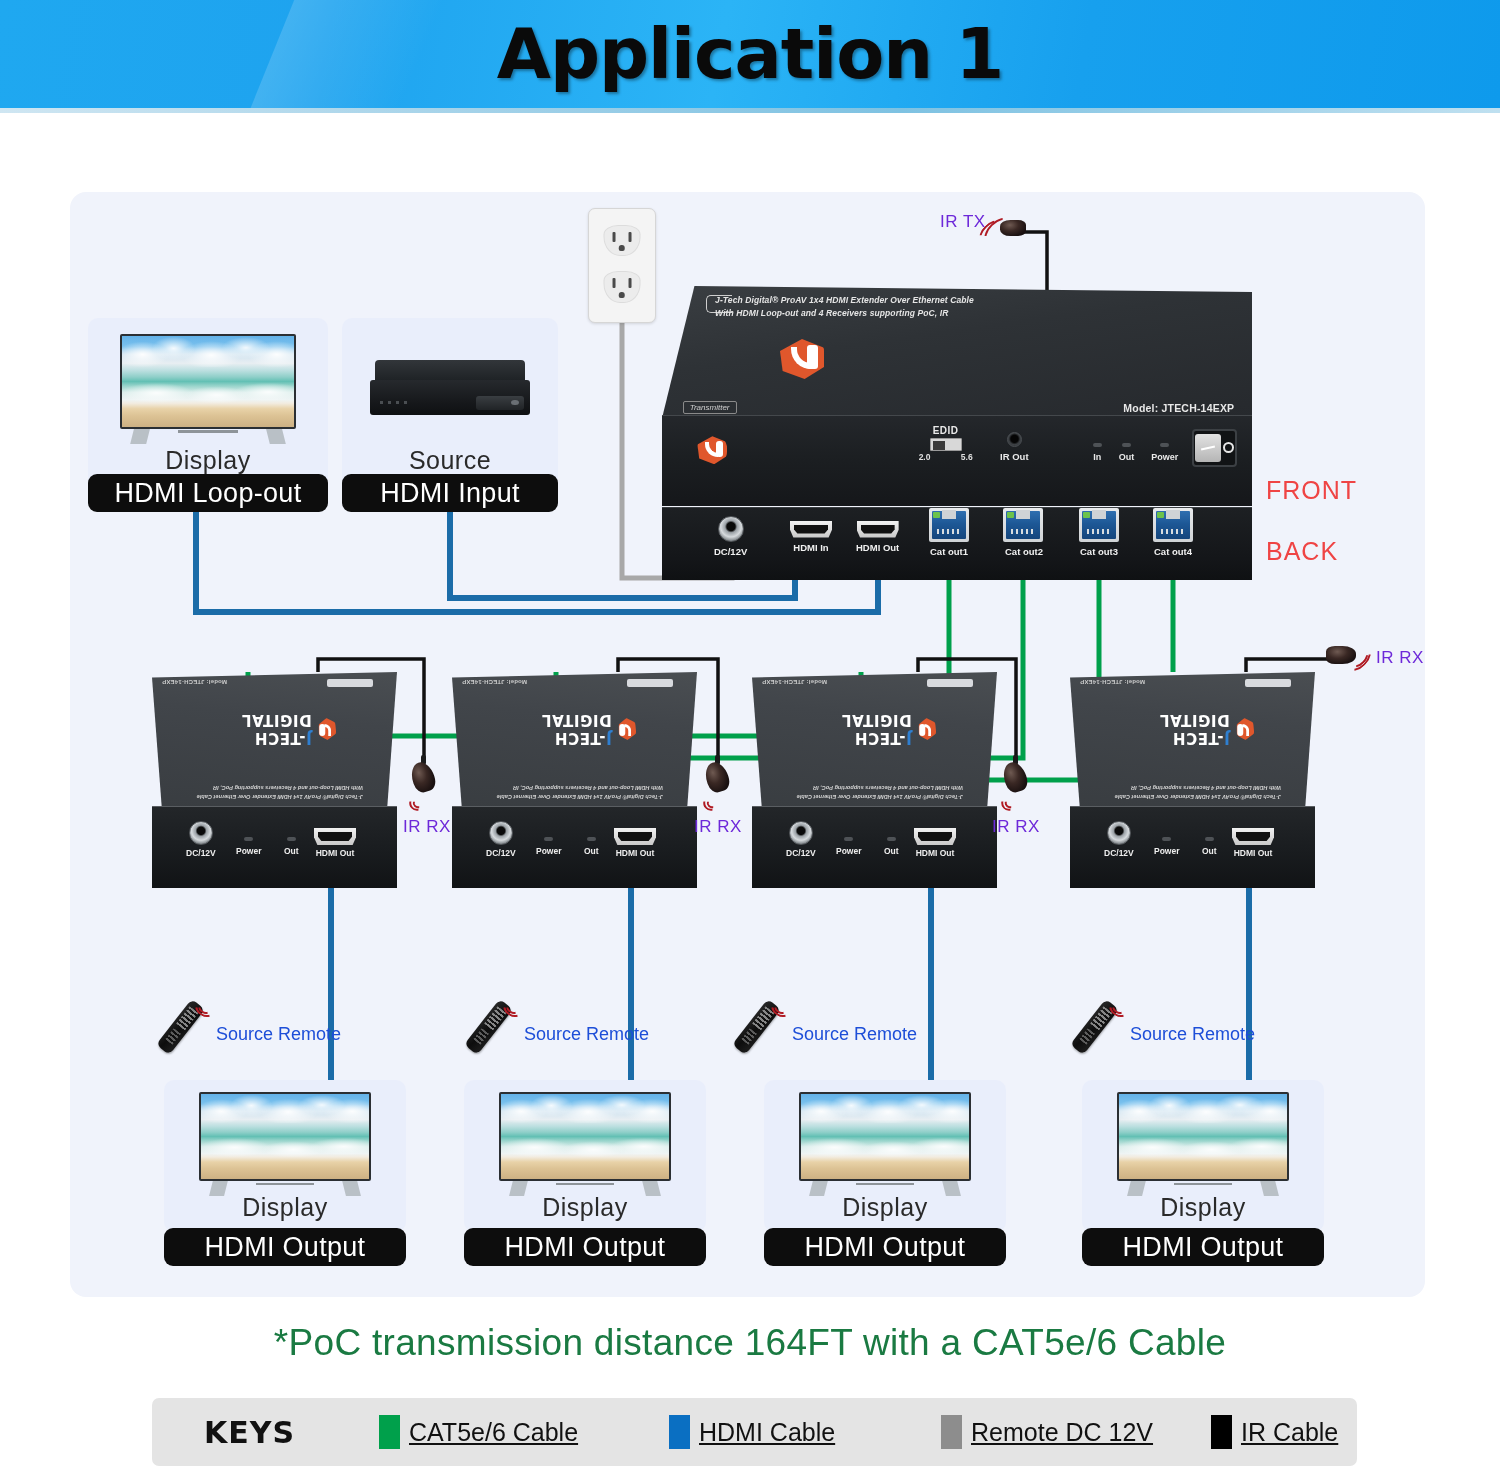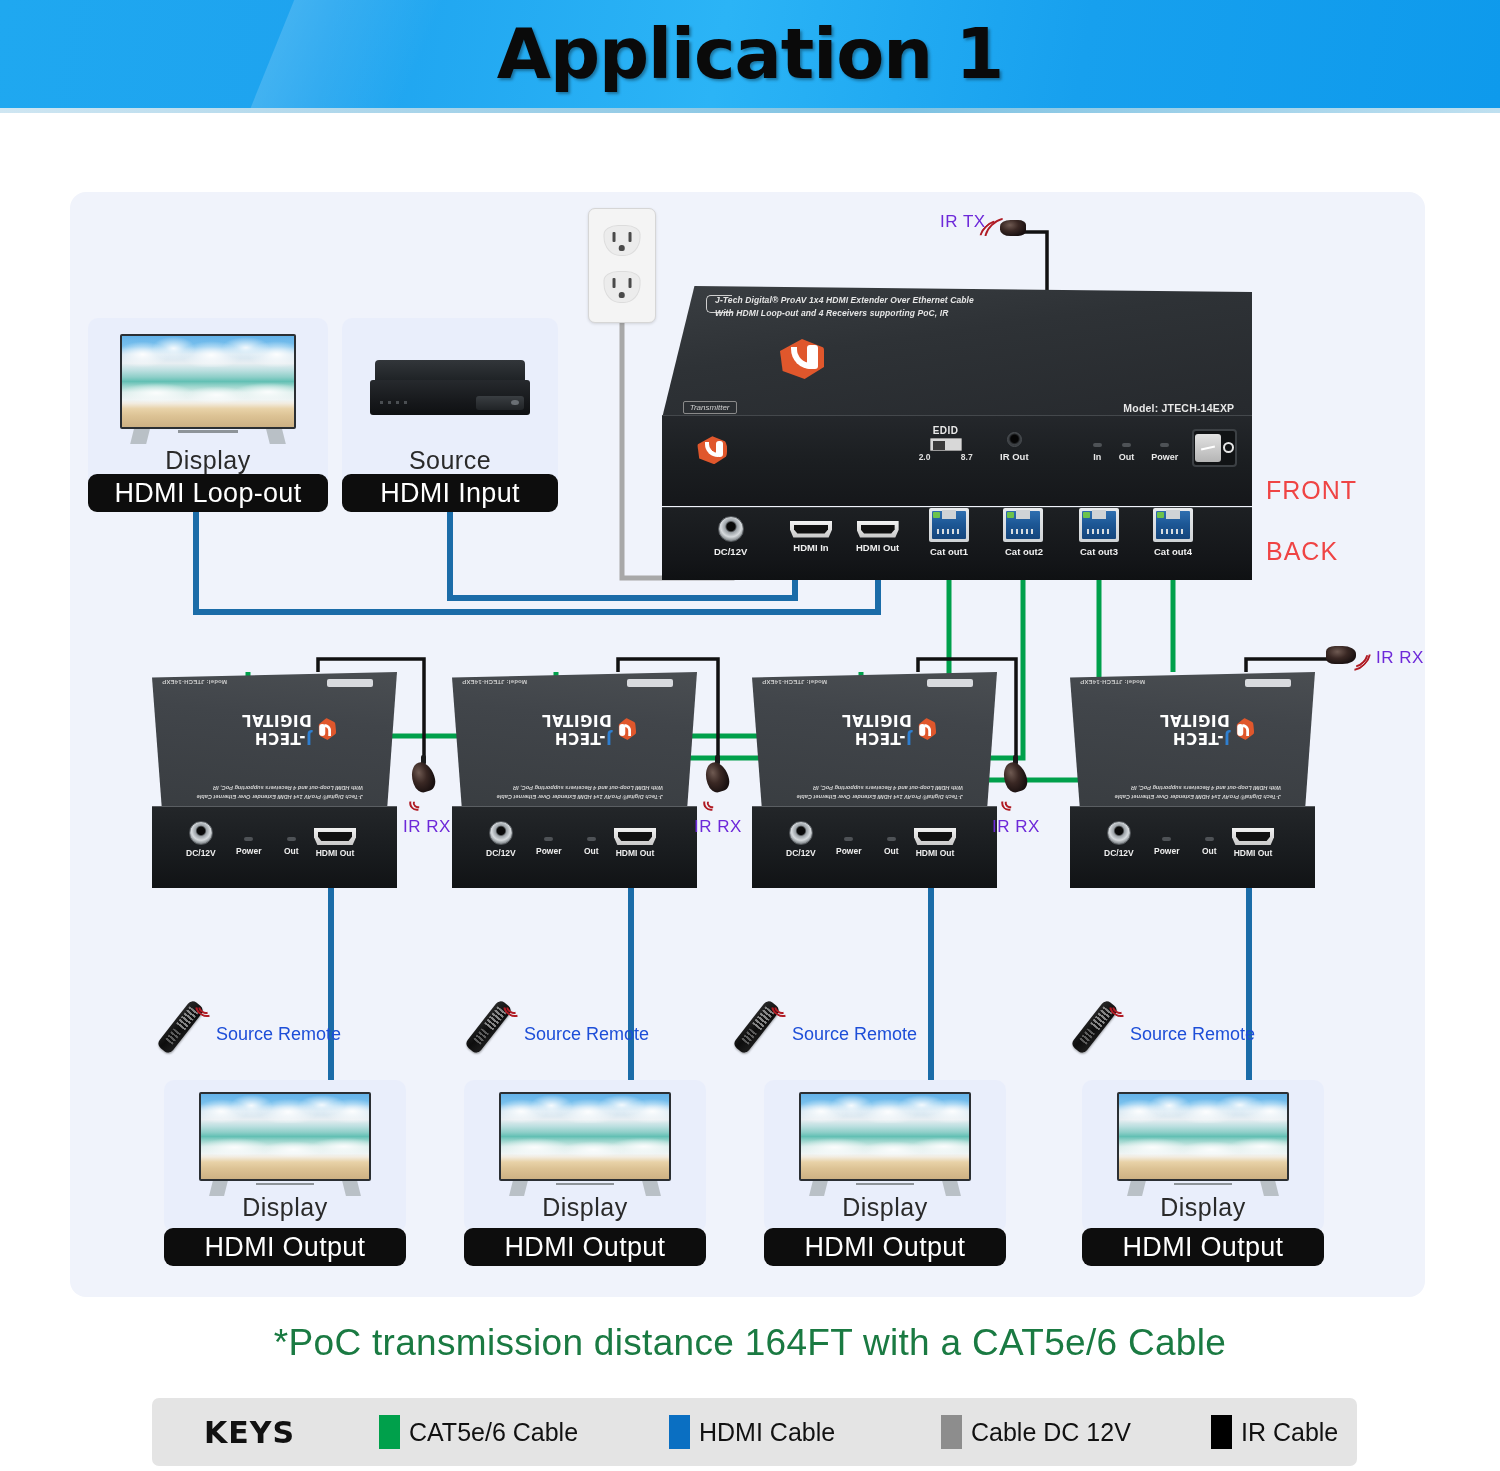--- a/index.html
+++ b/index.html
@@ -404,21 +404,21 @@
     background:#e4e4e4; border-radius:7px;
     display:flex; align-items:center;
   }
   .keys-title{
     font-size:30px; font-weight:bold; color:#111; letter-spacing:1px;
     margin-left:52px; width:175px;
     font-family:"DejaVu Sans", sans-serif;
   }
   .key-item{ display:flex; align-items:center; gap:9px; }
   .key-swatch{ width:21px; height:34px; }
-  .key-lbl{ font-size:25px; color:#111; white-space:nowrap; }
+  .key-lbl{ font-size:25px; color:#111; white-space:nowrap;text-decoration:underline; }
 </style>
 </head>
 <body>
 
 <div class="header">
   <div class="header-title">Application 1</div>
 </div>
 <div class="header-underline"></div>
 
 <div class="panel"></div>
@@ -523,21 +523,21 @@
       <div class="petal"></div>
       <div class="hook" style="border-width:4px;"></div>
       <div class="hookdot" style="width:7px;height:16px;"></div>
     </div>
 
     <div class="edid">
       <div class="edid-title">EDID</div>
       <div class="edid-sw"></div>
       <div class="edid-nums">
         <span>2.0</span>
-        <span>8.7</span>
+        <span>5.6</span>
       </div>
     </div>
 
     <div class="irout">
       <div class="irout-jack"></div>
       <div class="irout-lbl">IR Out</div>
     </div>
 
     <div class="leds">
       <div class="led">
@@ -907,19 +907,19 @@
   <div class="key-item" style="width:290px;">
     <div class="key-swatch" style="background:#00a04b;"></div>
     <div class="key-lbl">CAT5e/6 Cable</div>
   </div>
   <div class="key-item" style="width:272px;">
     <div class="key-swatch" style="background:#0a6fc2;"></div>
     <div class="key-lbl">HDMI Cable</div>
   </div>
   <div class="key-item" style="width:270px;">
     <div class="key-swatch" style="background:#8d8d8d;"></div>
-    <div class="key-lbl">Cable DC 12V</div>
+    <div class="key-lbl">Remote DC 12V</div>
   </div>
   <div class="key-item">
     <div class="key-swatch" style="background:#000000;"></div>
     <div class="key-lbl">IR Cable</div>
   </div>
 </div>
 
 </body></html>

